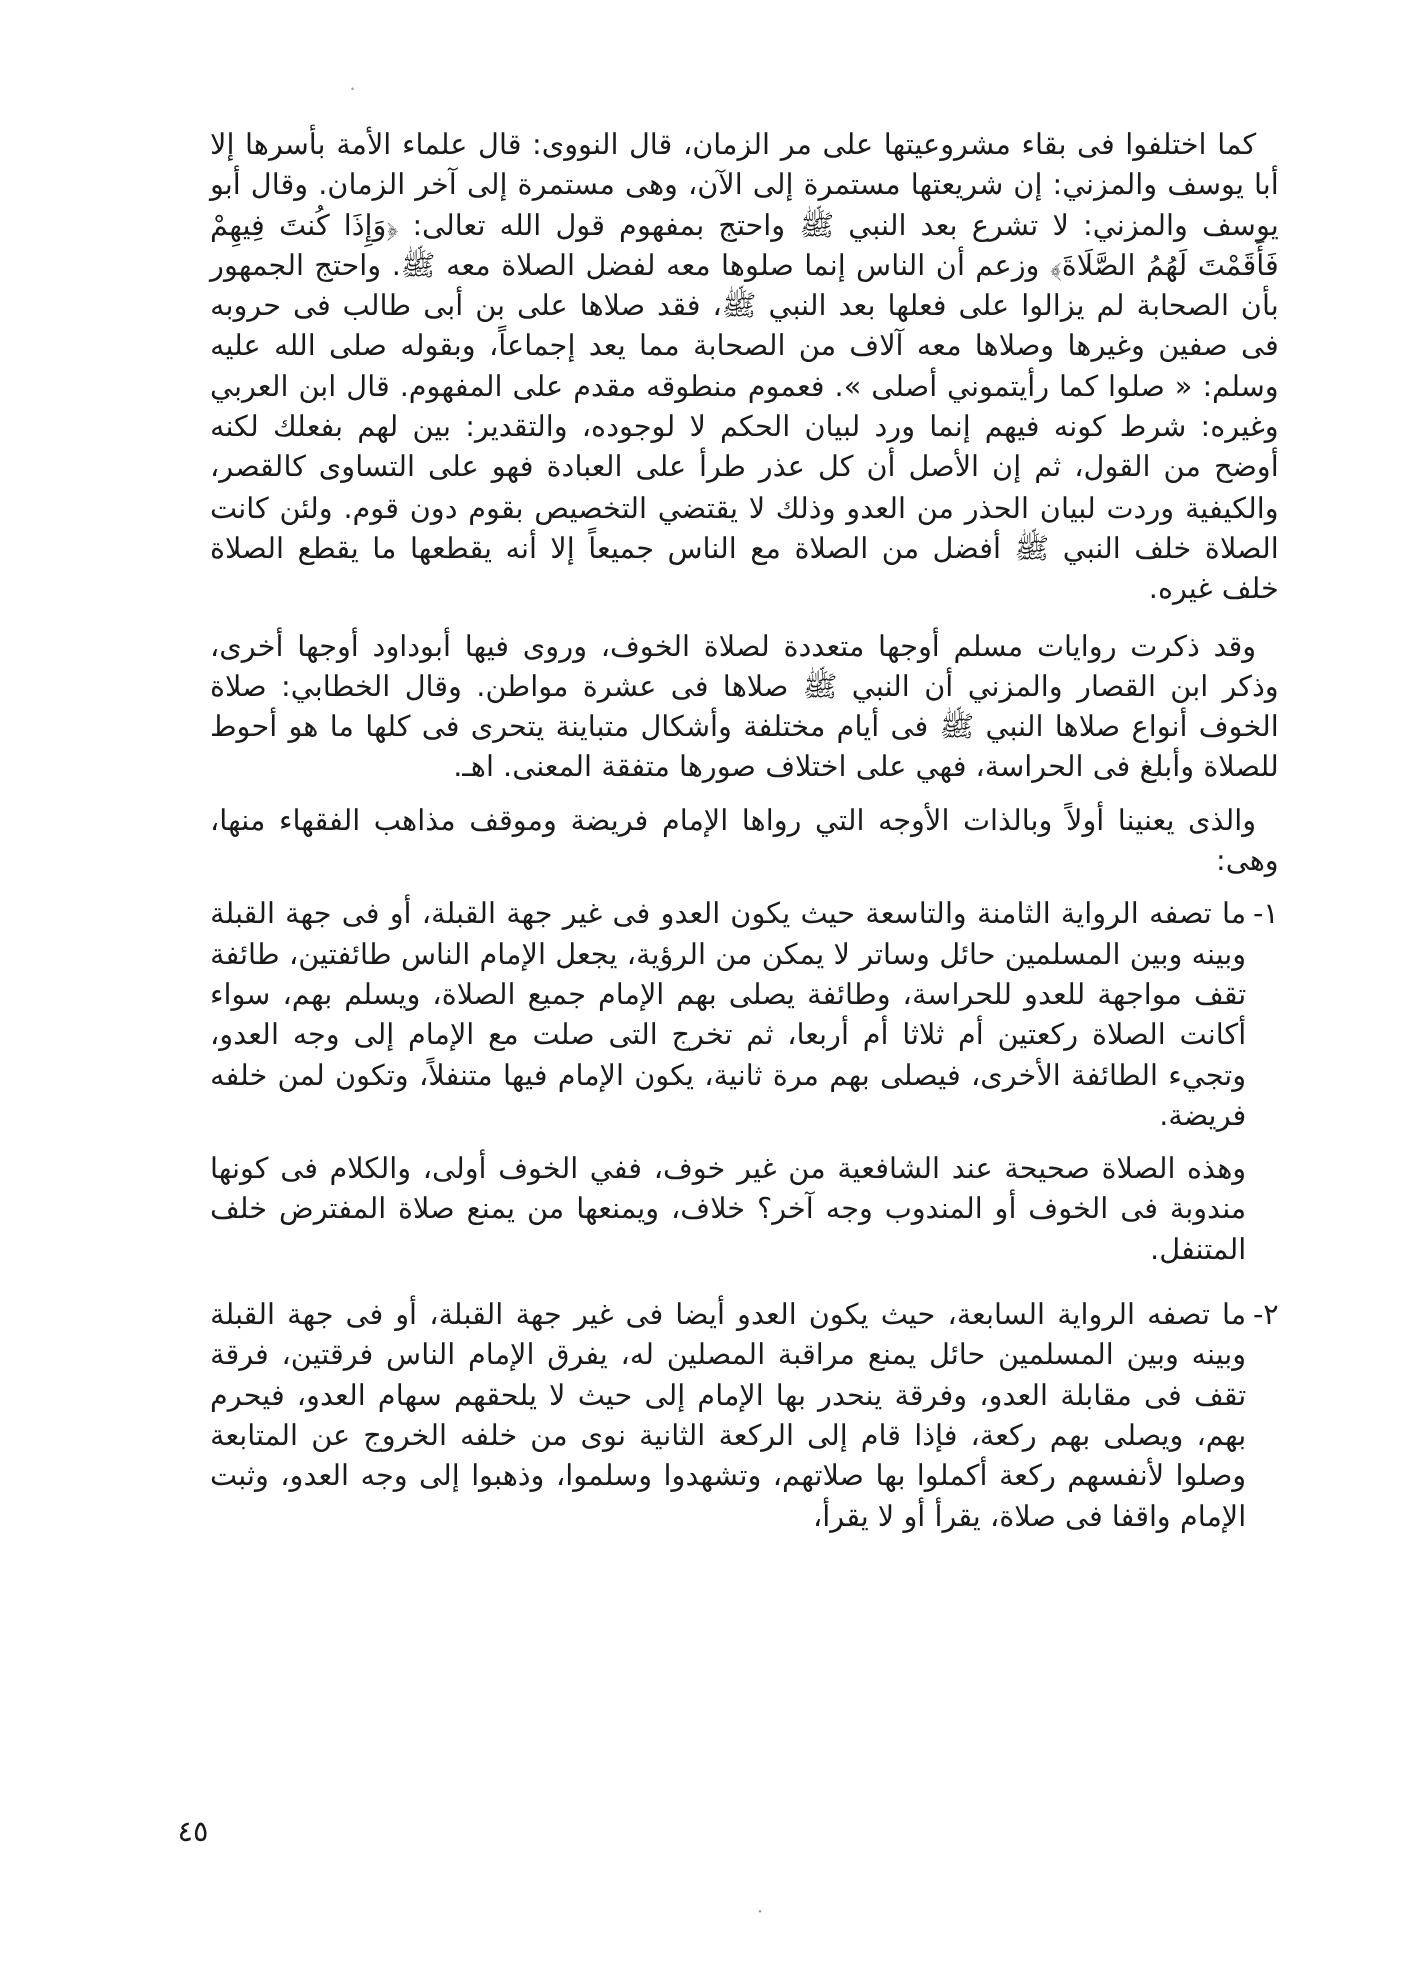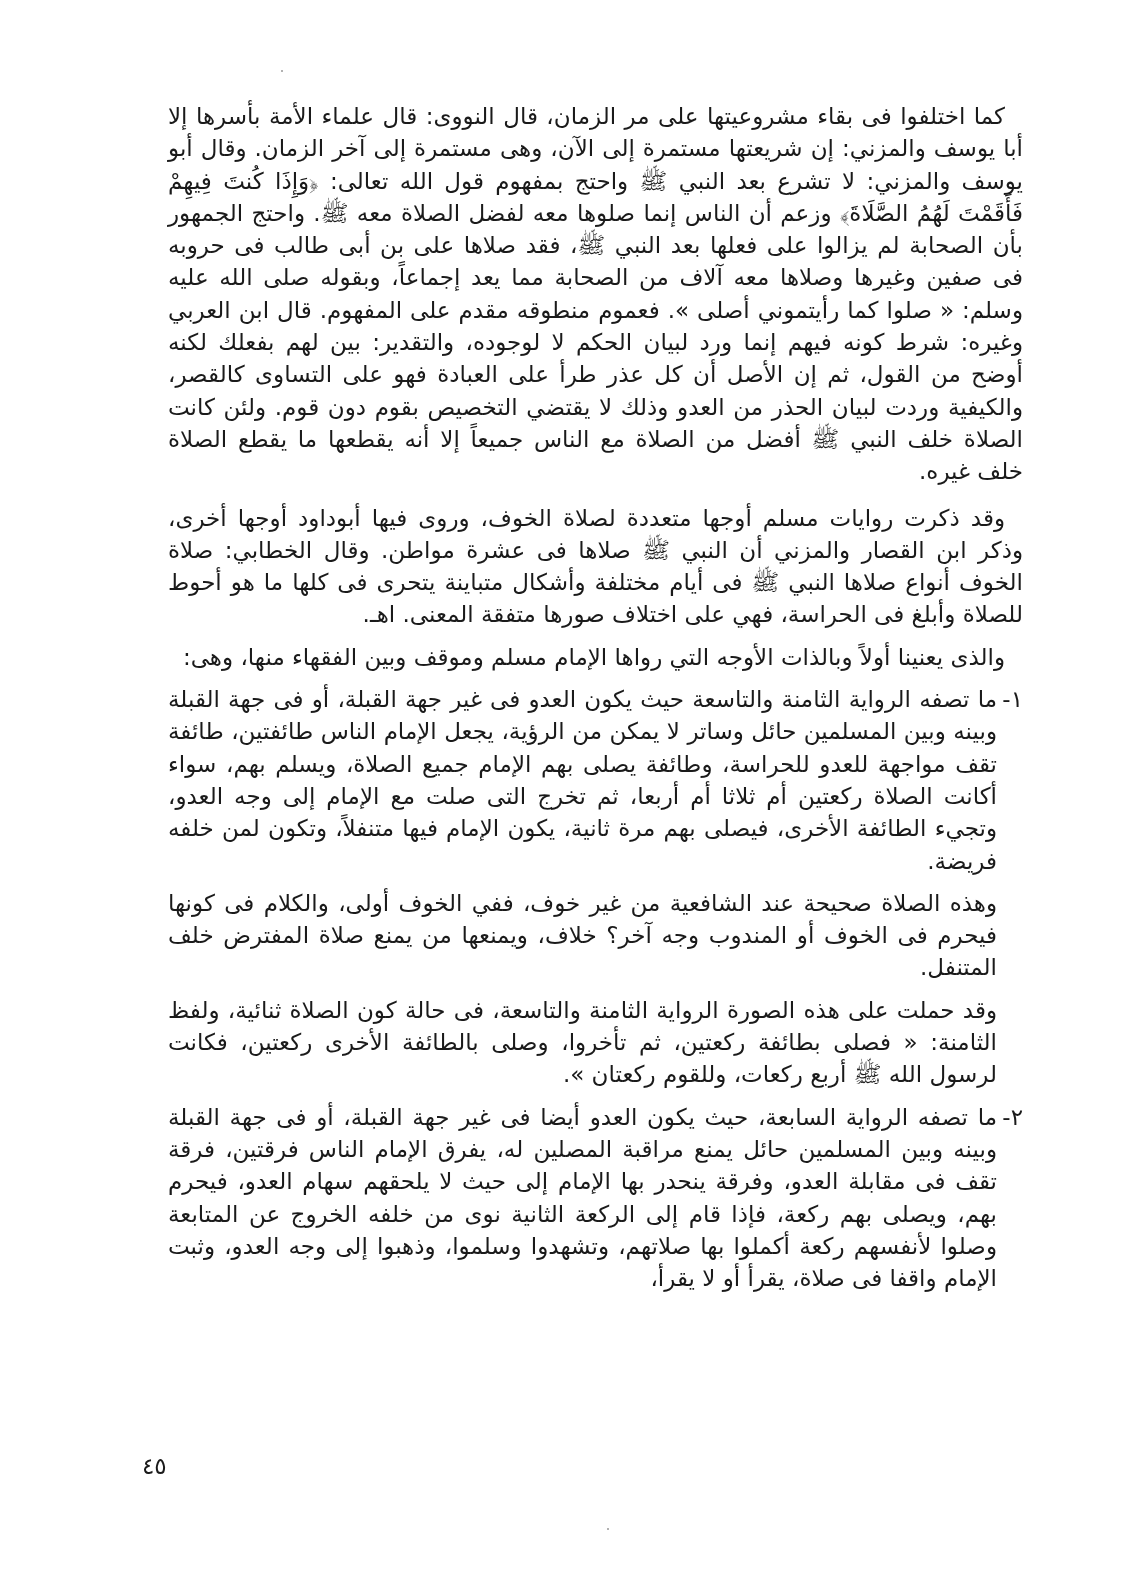--- a/index.html
+++ b/index.html
@@ -30,31 +30,30 @@
 </style>
 </head>
 <body>
 
 <div class="page">
   <div class="content">
     <p class="p1">كما اختلفوا فى بقاء مشروعيتها على مر الزمان، قال النووى: قال علماء الأمة بأسرها إلا أبا يوسف والمزني: إن شريعتها مستمرة إلى الآن، وهى مستمرة إلى آخر الزمان. وقال أبو يوسف والمزني: لا تشرع بعد النبي ﷺ واحتج بمفهوم قول الله تعالى: ﴿وَإِذَا كُنتَ فِيهِمْ فَأَقَمْتَ لَهُمُ الصَّلَاةَ﴾ وزعم أن الناس إنما صلوها معه لفضل الصلاة معه ﷺ. واحتج الجمهور بأن الصحابة لم يزالوا على فعلها بعد النبي ﷺ، فقد صلاها على بن أبى طالب فى حروبه فى صفين وغيرها وصلاها معه آلاف من الصحابة مما يعد إجماعاً، وبقوله صلى الله عليه وسلم: « صلوا كما رأيتموني أصلى ». فعموم منطوقه مقدم على المفهوم. قال ابن العربي وغيره: شرط كونه فيهم إنما ورد لبيان الحكم لا لوجوده، والتقدير: بين لهم بفعلك لكنه أوضح من القول، ثم إن الأصل أن كل عذر طرأ على العبادة فهو على التساوى كالقصر، والكيفية وردت لبيان الحذر من العدو وذلك لا يقتضي التخصيص بقوم دون قوم. ولئن كانت الصلاة خلف النبي ﷺ أفضل من الصلاة مع الناس جميعاً إلا أنه يقطعها ما يقطع الصلاة خلف غيره.</p>
     <div class="gap"></div>
     <p class="p1">وقد ذكرت روايات مسلم أوجها متعددة لصلاة الخوف، وروى فيها أبوداود أوجها أخرى، وذكر ابن القصار والمزني أن النبي ﷺ صلاها فى عشرة مواطن. وقال الخطابي: صلاة الخوف أنواع صلاها النبي ﷺ فى أيام مختلفة وأشكال متباينة يتحرى فى كلها ما هو أحوط للصلاة وأبلغ فى الحراسة، فهي على اختلاف صورها متفقة المعنى. اهـ.</p>
     <div class="gap-sm"></div>
-    <p class="p1">والذى يعنينا أولاً وبالذات الأوجه التي رواها الإمام مسلم وموقف وبين الفقهاء منها، وهى:</p>
+    <p class="p1">والذى يعنينا أولاً وبالذات الأوجه التي رواها الإمام فريضة وموقف مذاهب الفقهاء منها، وهى:</p>
     <div class="gap-sm"></div>
 
     <div class="item">
       <span class="num">١-</span>
       <p>ما تصفه الرواية الثامنة والتاسعة حيث يكون العدو فى غير جهة القبلة، أو فى جهة القبلة وبينه وبين المسلمين حائل وساتر لا يمكن من الرؤية، يجعل الإمام الناس طائفتين، طائفة تقف مواجهة للعدو للحراسة، وطائفة يصلى بهم الإمام جميع الصلاة، ويسلم بهم، سواء أكانت الصلاة ركعتين أم ثلاثا أم أربعا، ثم تخرج التى صلت مع الإمام إلى وجه العدو، وتجيء الطائفة الأخرى، فيصلى بهم مرة ثانية، يكون الإمام فيها متنفلاً، وتكون لمن خلفه فريضة.</p>
     </div>
     <div class="gap-sm"></div>
-    <p class="indent">وهذه الصلاة صحيحة عند الشافعية من غير خوف، ففي الخوف أولى، والكلام فى كونها فيحرم فى الخوف أو المندوب وجه آخر؟ خلاف، ويمنعها من يمنع صلاة المفترض خلف المتنفل.</p>
+    <p class="indent">وهذه الصلاة صحيحة عند الشافعية من غير خوف، ففي الخوف أولى، والكلام فى كونها مندوبة فى الخوف أو المندوب وجه آخر؟ خلاف، ويمنعها من يمنع صلاة المفترض خلف المتنفل.</p>
     <div class="gap-sm"></div>
-    <p class="indent">وقد حملت على هذه الصورة الرواية الثامنة والتاسعة، فى حالة كون الصلاة ثنائية، ولفظ الثامنة: « فصلى بطائفة ركعتين، ثم تأخروا، وصلى بالطائفة الأخرى ركعتين، فكانت لرسول الله ﷺ أربع ركعات، وللقوم ركعتان ».</p>
     <div class="gap-sm"></div>
 
     <div class="item">
       <span class="num">٢-</span>
       <p>ما تصفه الرواية السابعة، حيث يكون العدو أيضا فى غير جهة القبلة، أو فى جهة القبلة وبينه وبين المسلمين حائل يمنع مراقبة المصلين له، يفرق الإمام الناس فرقتين، فرقة تقف فى مقابلة العدو، وفرقة ينحدر بها الإمام إلى حيث لا يلحقهم سهام العدو، فيحرم بهم، ويصلى بهم ركعة، فإذا قام إلى الركعة الثانية نوى من خلفه الخروج عن المتابعة وصلوا لأنفسهم ركعة أكملوا بها صلاتهم، وتشهدوا وسلموا، وذهبوا إلى وجه العدو، وثبت الإمام واقفا فى صلاة، يقرأ أو لا يقرأ،</p>
     </div>
   </div>
 
   <div class="page-number">٤٥</div>
 

